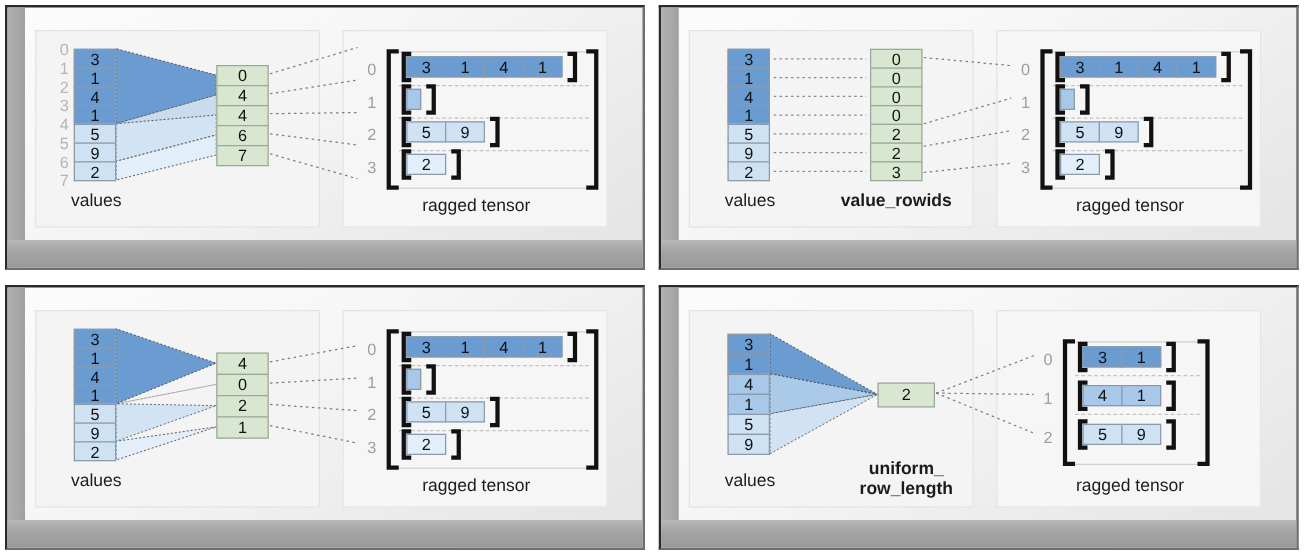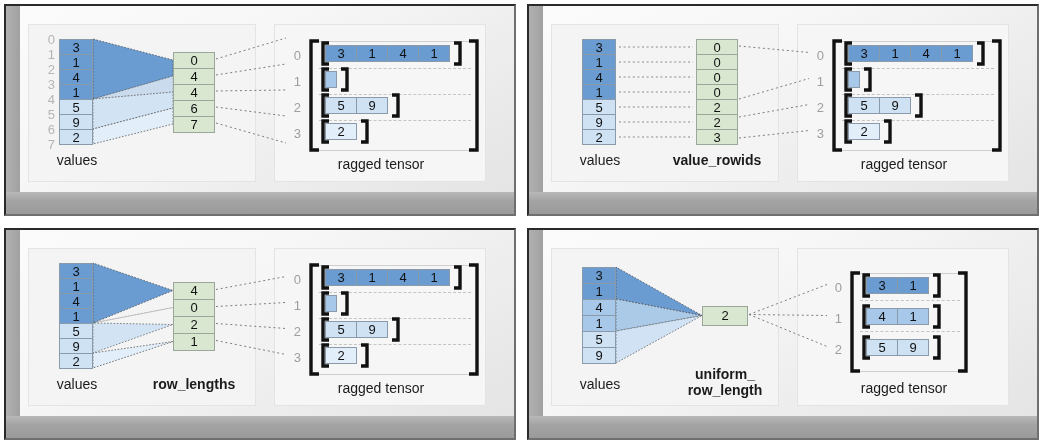--- a/index.html
+++ b/index.html
@@ -283,21 +283,20 @@
           <div class="cell" style="height: 16px; background: rgb(207, 226, 244);">9</div>
           <div class="cell" style="height: 16px; background: rgb(207, 226, 244);">2</div>
         </div>
         <div class="vstack" style="left: 144px; top: 32.5px; width: 42px;">
           <div class="greencell" style="height: 18px;">4</div>
           <div class="greencell" style="height: 18px;">0</div>
           <div class="greencell" style="height: 18px;">2</div>
           <div class="greencell" style="height: 18px;">1</div>
         </div>
         <div class="caption" style="left: 8px; top: 128px; width: 80px;">values</div>
-        <div class="caption bold" style="width: 120px; left: 105px; top: 128px;">row_lengths</div>
         <svg width="228" height="158" class="overlay" style="position: absolute; left: 0px; top: 0px;">
           <polygon points="64,14 64,74 144,41.5 144,41.5" fill="#6a9bd1" opacity="1" stroke="#444" stroke-width="0.7" stroke-dasharray="1.6 1.6"></polygon>
           <polygon points="64,74 64,74 144,58.5 144,58.5" fill="#a7c8e8" opacity="0.5" stroke="#444" stroke-width="0.7" stroke-dasharray="1.6 1.6"></polygon>
           <polygon points="64,74 64,104 144,75.5 144,75.5" fill="#cfe2f4" opacity="0.9" stroke="#444" stroke-width="0.7" stroke-dasharray="1.6 1.6"></polygon>
           <polygon points="64,104 64,119 144,92.5 144,92.5" fill="#e2eef9" opacity="1" stroke="#444" stroke-width="0.7" stroke-dasharray="1.6 1.6"></polygon>
         </svg>
       </div>
       <div class="inner white" style="left: 268px; top: 18px; width: 212px; height: 158px;">
         <div class="caption" style="left: 0px; top: 132px; width: 212px;">ragged tensor</div>
         <div class="rt" style="left: 32px; top: 14px; width: 178px; height: 114px;">

